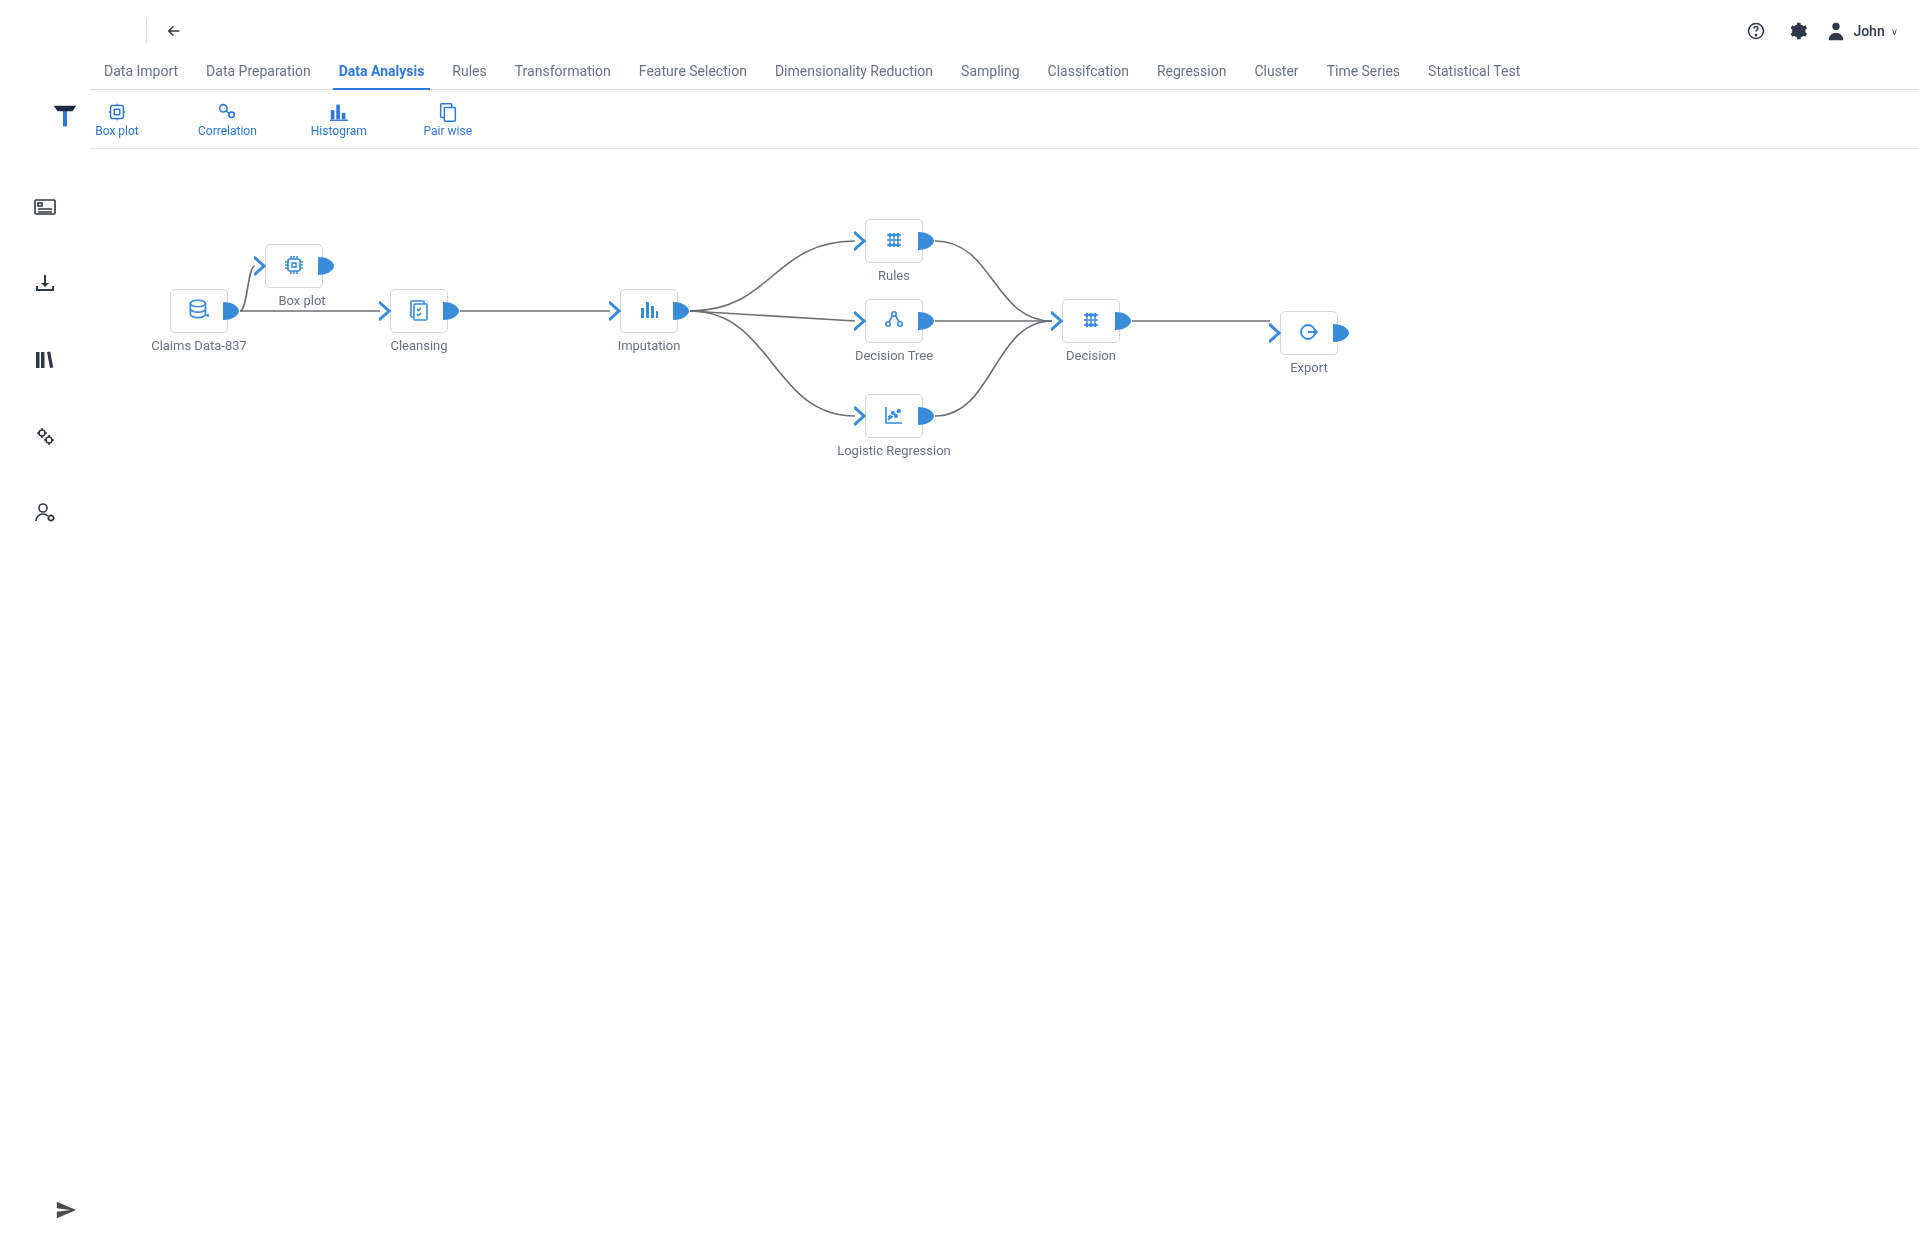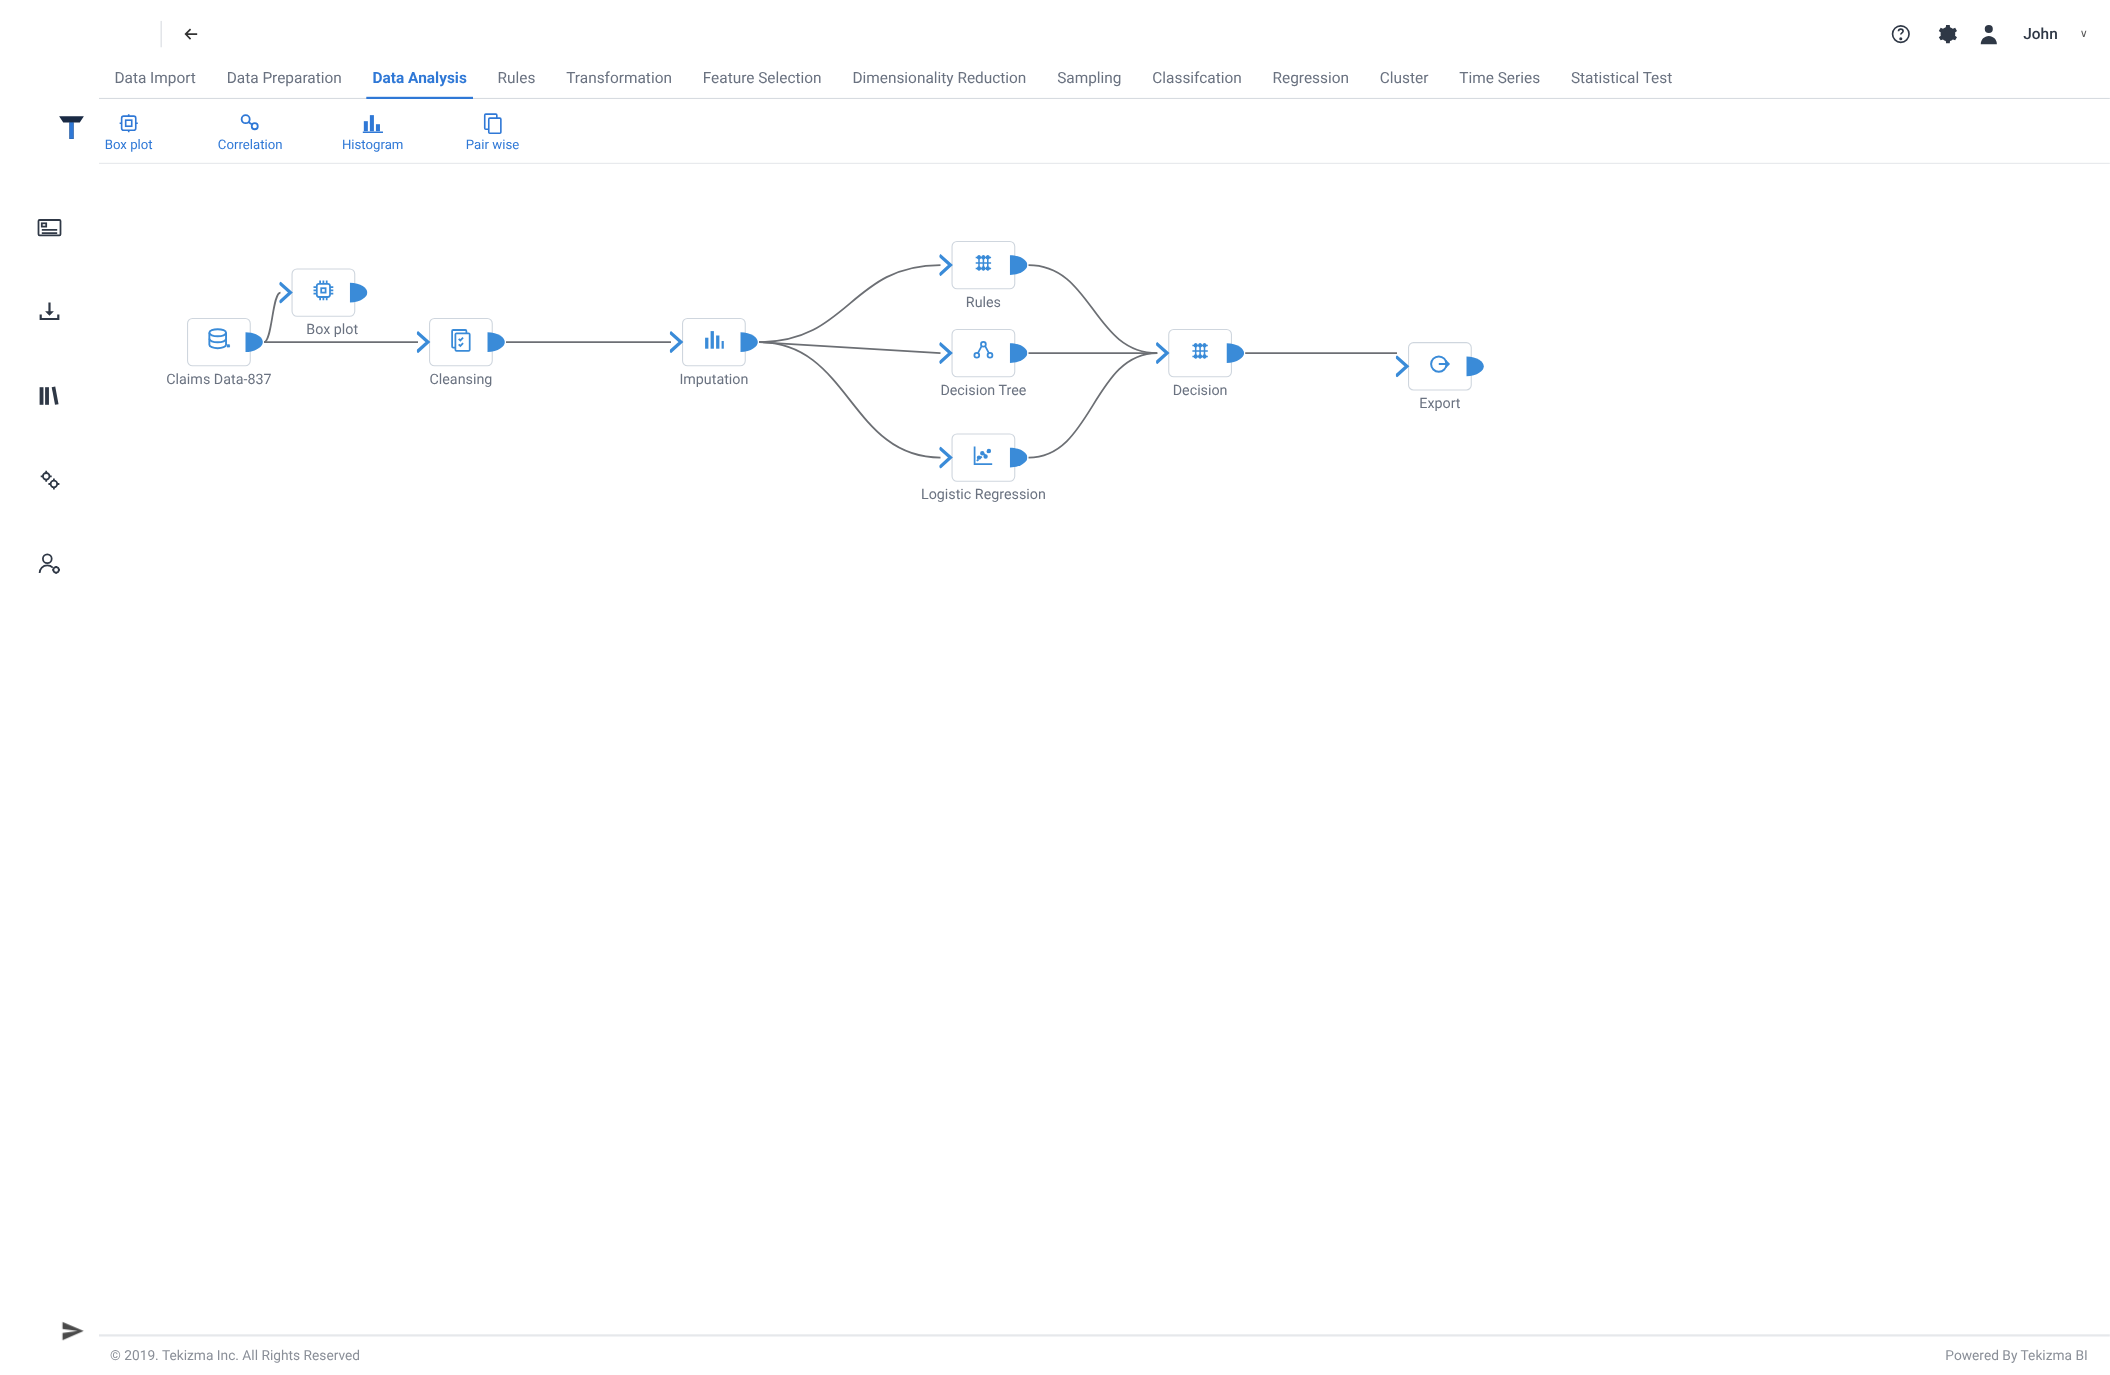--- a/index.html
+++ b/index.html
@@ -53,21 +53,21 @@
     color: #2f3846;
     margin-left: 12px;
     cursor: pointer;
   }
   .user-chip {
     display: flex; align-items: center;
     margin-left: 12px;
     color: #2f3846;
     cursor: pointer;
     font-weight: 500;
-    gap: 20px;
+    gap: 6px;
   }
   .user-chip svg { width: 22px; height: 22px; }
   .chev { font-size: 10px; color: #555; }
   .tabbar {
     display: flex;
     align-items: flex-end;
     border-bottom: 1px solid #d7dbe0;
     padding: 0 0 0 0;
     height: 36px;
   }
@@ -473,25 +473,20 @@
             </span>
             <span class="port out">
               <svg viewBox="0 0 16 20">
                 <path d="M0 1 C10 1 16 6 16 10 C16 14 10 19 0 19 Z" fill="#3a8bd8"></path>
               </svg>
             </span>
           </div>
         </div>
     </div>
 
-    <div class="footer">
-      <span>© 2019. Tekizma Inc. All Rights Reserved</span>
-      <div class="footer-spacer"></div>
-      <span>Powered By Tekizma BI</span>
-    </div>
   </div>
 </div>
 
 <div class="fab">
   <svg width="22" height="22" viewBox="0 0 24 24" fill="currentColor">
       <path d="M2 21l21-9L2 3v7l15 2-15 2v7z"></path>
     </svg>
 </div>
 
 </body></html>

